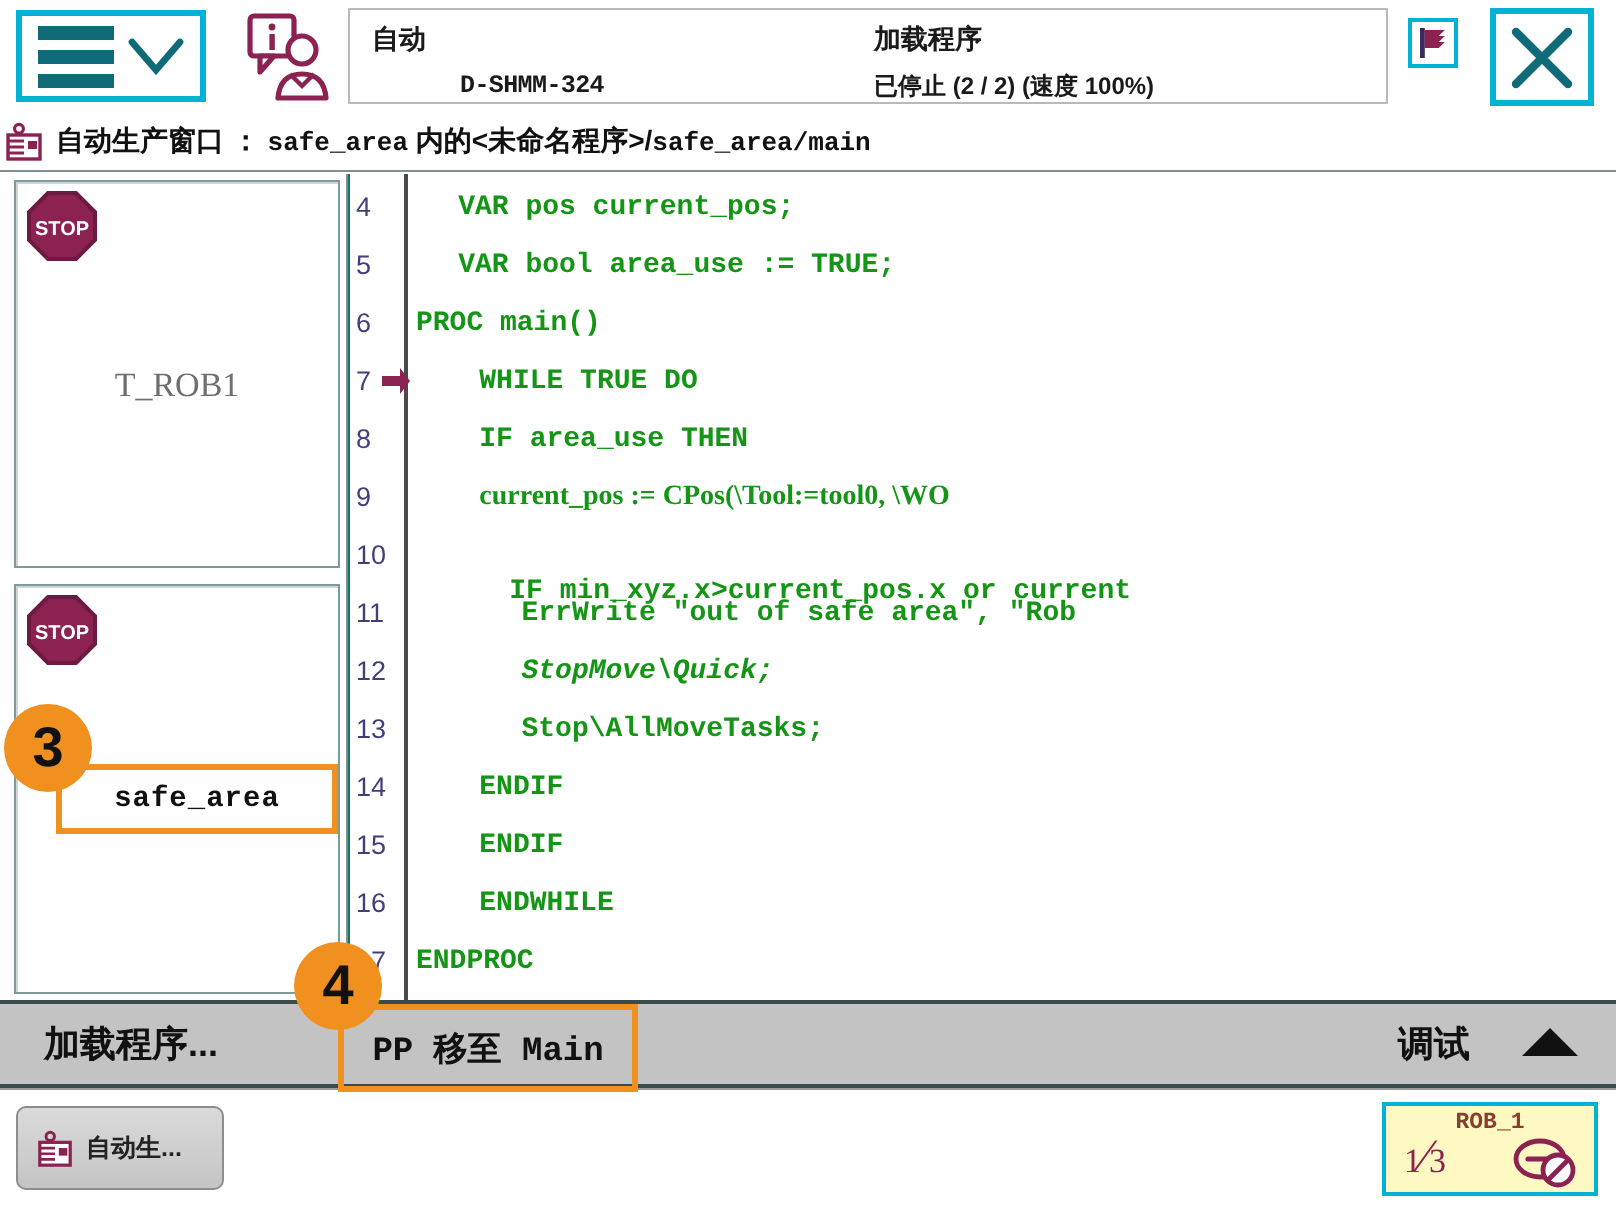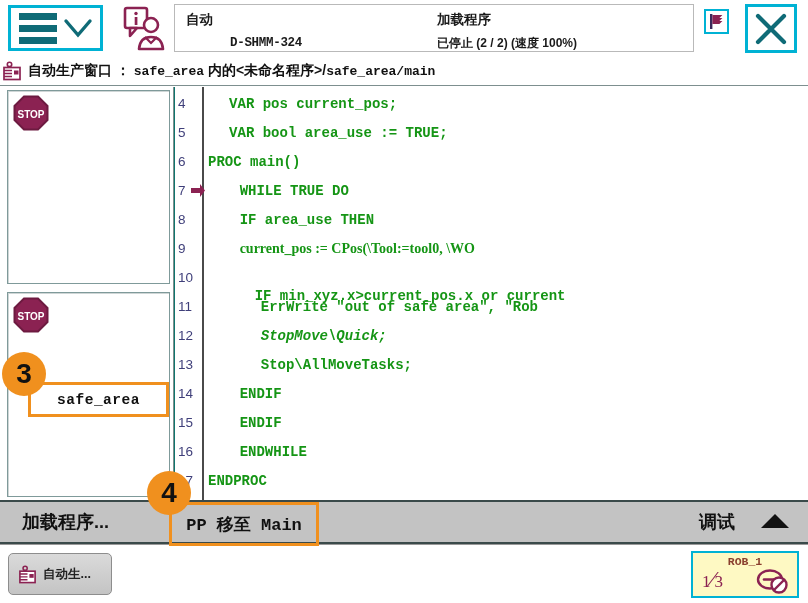--- a/index.html
+++ b/index.html
@@ -230,20 +230,21 @@
 
   <div class="main">
 
     <div class="taskcol">
 
       <div class="taskbox b1">
         <svg class="stopico" viewBox="0 0 36 36">
           <polygon points="11,1.5 25,1.5 34.5,11 34.5,25 25,34.5 11,34.5 1.5,25 1.5,11" fill="#8b2252" stroke="#6d1a40" stroke-width="2"></polygon>
           <text x="18" y="22.5" font-family="Liberation Sans, sans-serif" font-size="10" font-weight="bold" fill="#ffffff" text-anchor="middle">STOP</text>
         </svg>
+        <div class="task-label">T_ROB1</div>
       </div>
 
       <div class="taskbox b2">
         <svg class="stopico" viewBox="0 0 36 36">
           <polygon points="11,1.5 25,1.5 34.5,11 34.5,25 25,34.5 11,34.5 1.5,25 1.5,11" fill="#8b2252" stroke="#6d1a40" stroke-width="2"></polygon>
           <text x="18" y="22.5" font-family="Liberation Sans, sans-serif" font-size="10" font-weight="bold" fill="#ffffff" text-anchor="middle">STOP</text>
         </svg>
         <div class="mod-chip">
           <span>safe_area</span>
         </div>

